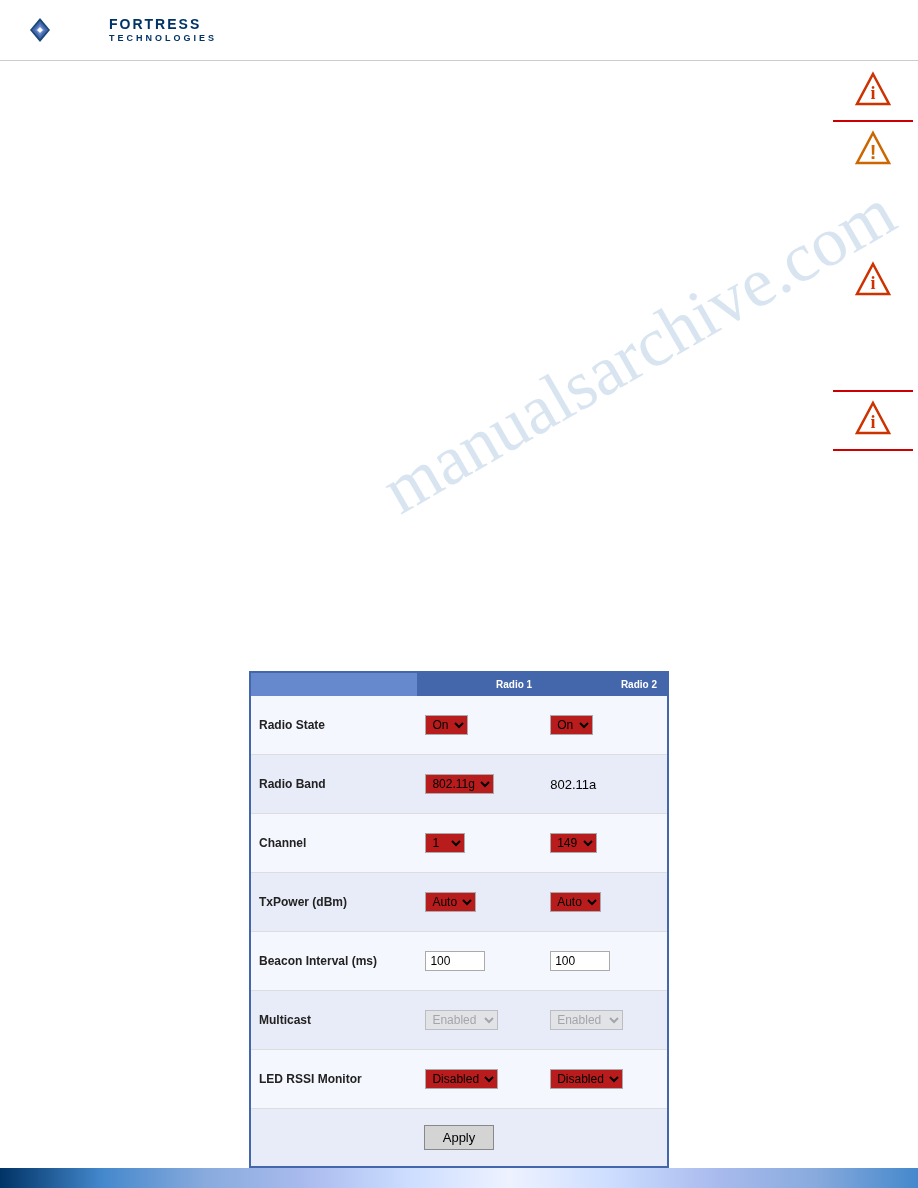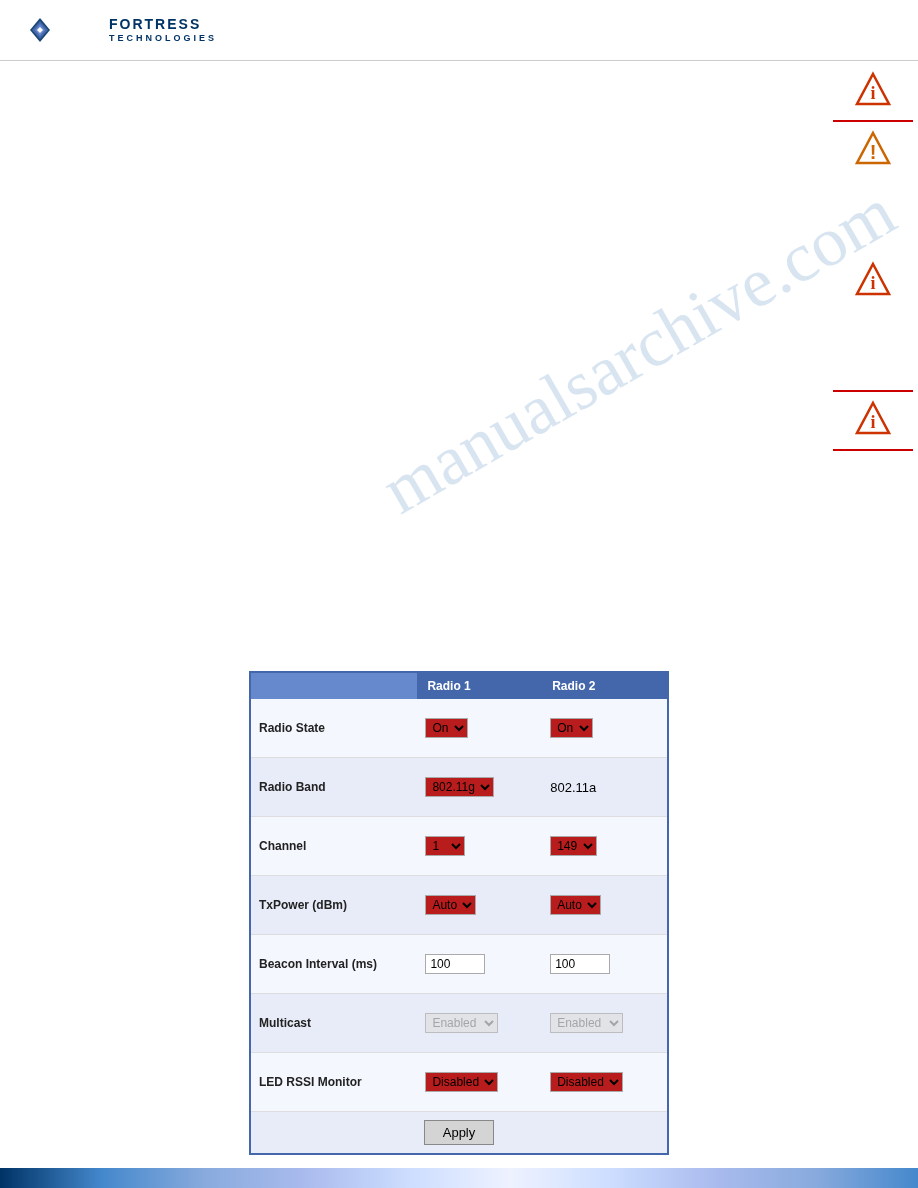--- a/index.html
+++ b/index.html
@@ -80,23 +80,23 @@
     }
 
     .radio-table {
       width: 100%;
       border-collapse: collapse;
     }
 
     .radio-table thead tr th {
       background: #4466aa;
       color: #fff;
-      text-align: left;
+      text-align: right;
       padding: 6px 10px;
-      font-size: 12px;
+      font-size: 10px;
       font-weight: bold;
     }
     .radio-table thead tr th:first-child {
       background: #6688cc;
     }
 
     .radio-table tbody tr {
       border-bottom: 1px solid #ddd;
     }
     .radio-table tbody tr:nth-child(odd) {
@@ -131,21 +131,21 @@
 
     input[type="text"] {
       font-size: 12px;
       padding: 2px 4px;
       border: 1px solid #aaa;
       width: 60px;
     }
 
     .apply-row {
       text-align: center;
-      padding: 8px;
+      padding: 16px;
       background: #e8ecf8;
     }
 
     .apply-btn {
       background: #d4d4d4;
       border: 1px solid #888;
       padding: 4px 18px;
       font-size: 13px;
       cursor: pointer;
       font-family: Arial, sans-serif;

